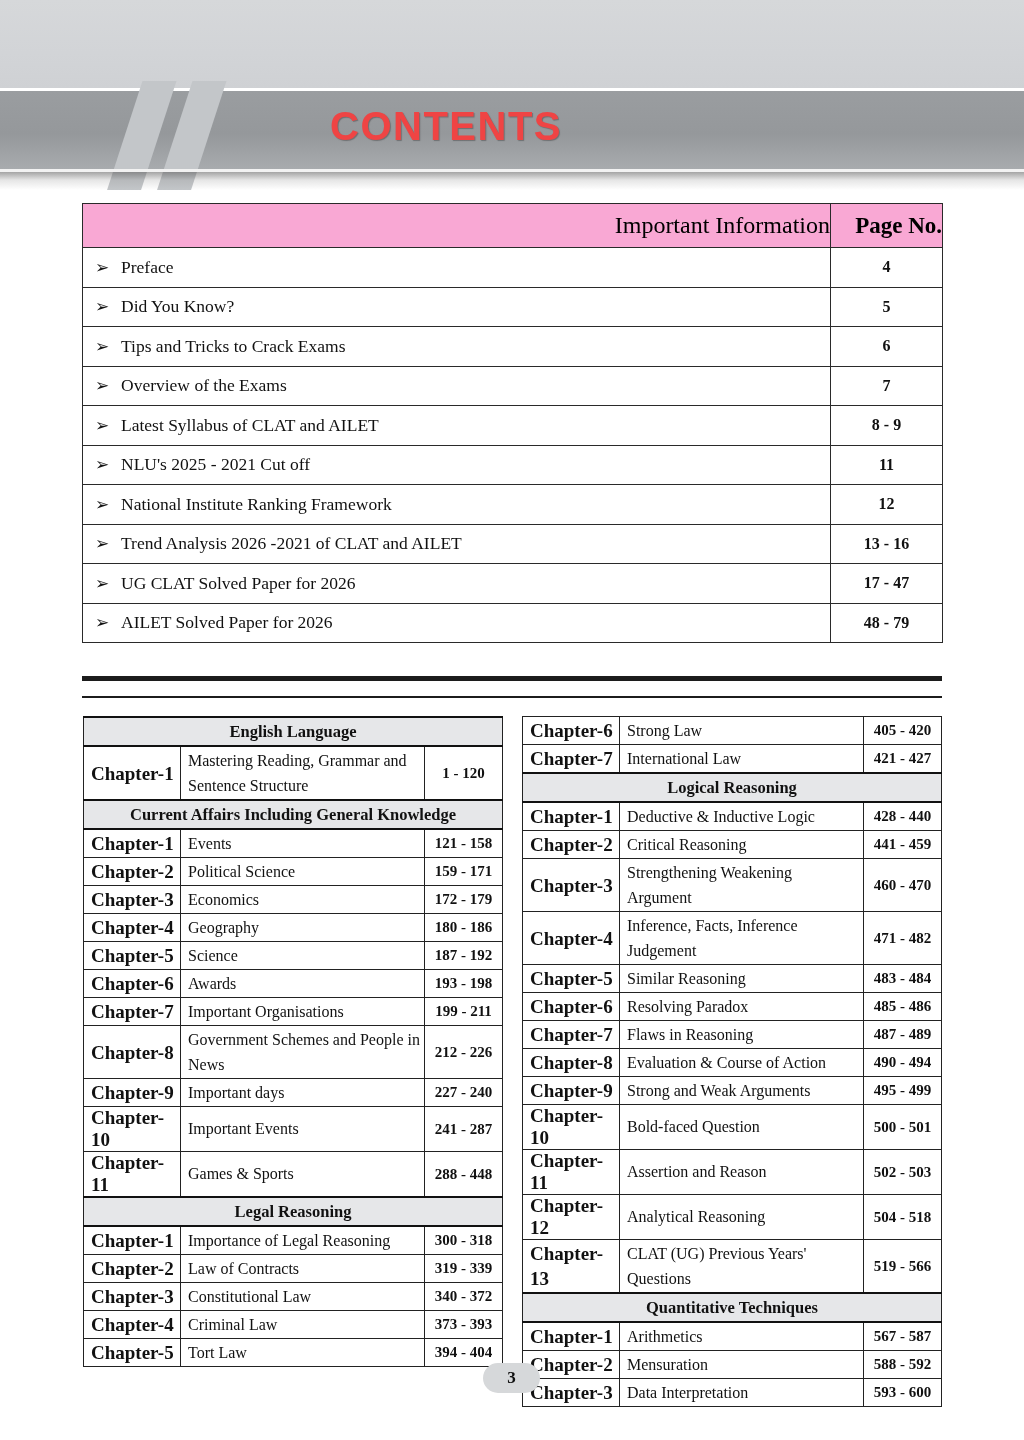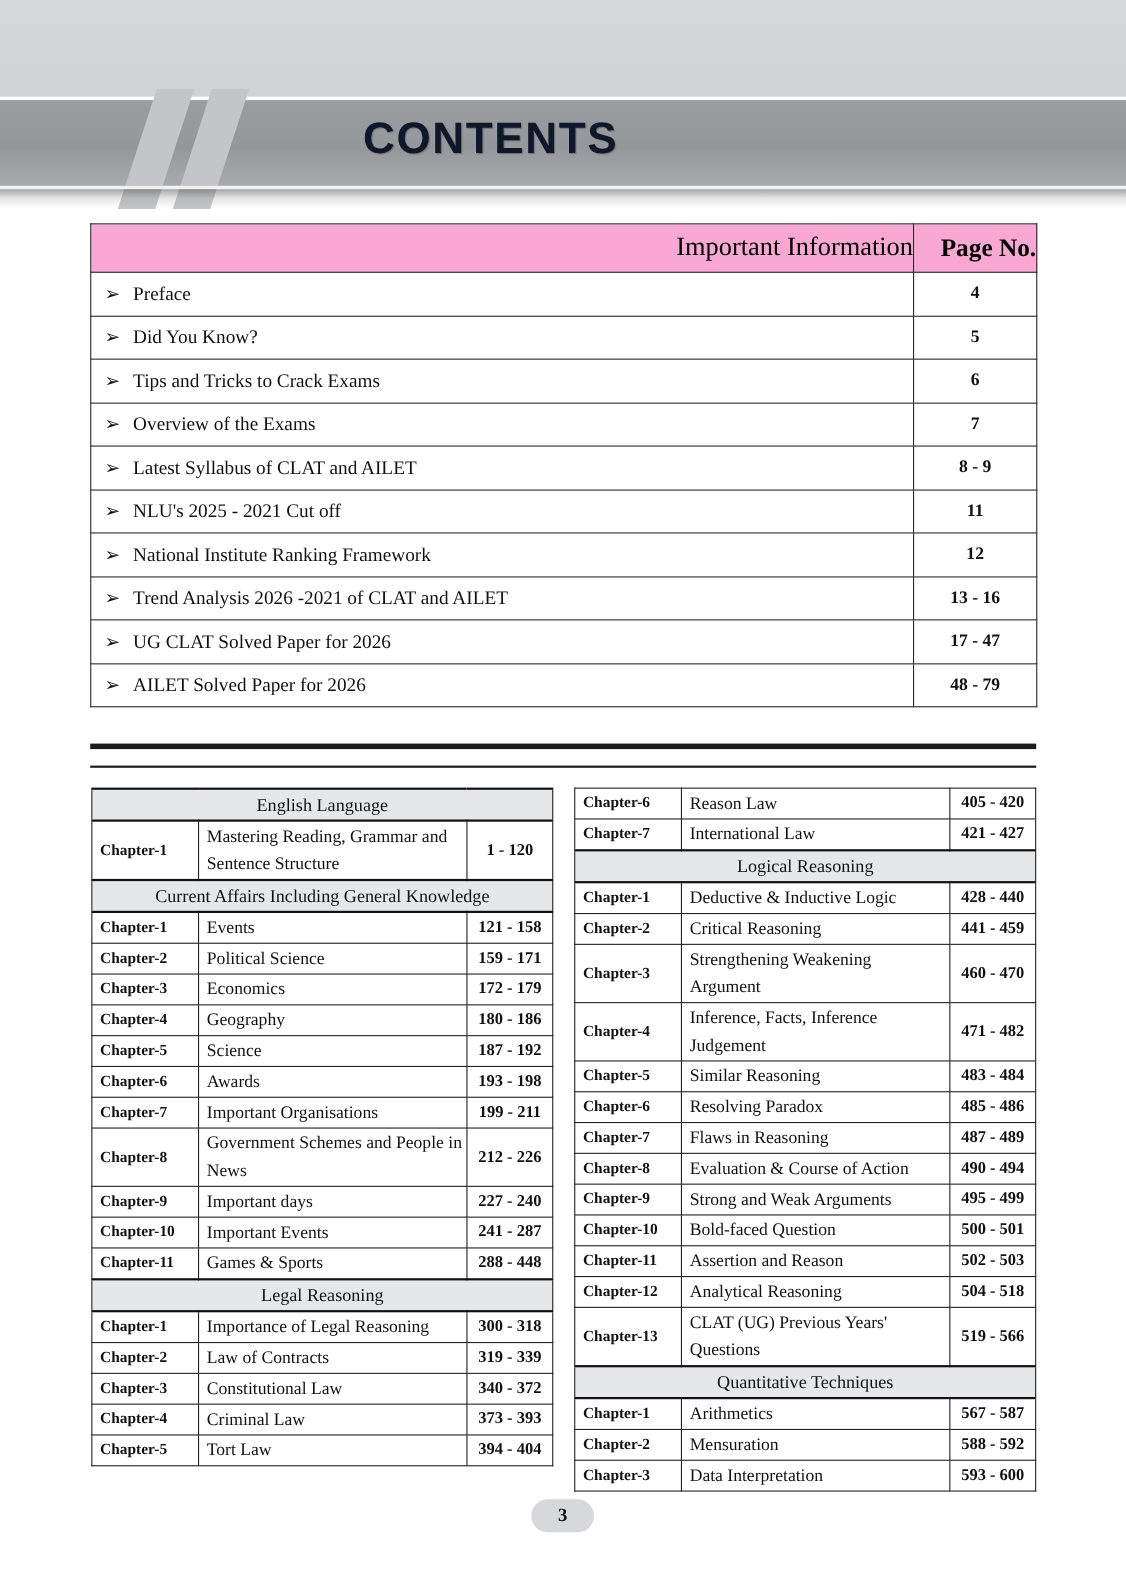--- a/index.html
+++ b/index.html
@@ -70,21 +70,21 @@
   .slash.s2 { left: 160px; }
   #contents-title {
     position: absolute;
     left: 0; top: 104px;
     width: 892px;
     text-align: center;
     font-family: "Liberation Sans", "DejaVu Sans", sans-serif;
     font-weight: bold;
     font-size: 40px;
     letter-spacing: 1.5px;
-    color: #0f172a;
+    color: #ef4444;
     text-shadow: 1px 1px 1px rgba(60,60,60,0.45);
   }
 
   
   #info-table {
     position: absolute;
     left: 82px; top: 203px;
     width: 860px;
     border-collapse: collapse;
     table-layout: fixed;
@@ -146,30 +146,30 @@
 
   .ch-table td {
     border: 1.4px solid #222;
     padding: 0;
     vertical-align: middle;
     color: #111;
   }
   .ch-table td.sec {
     background: #e6e7e9;
     text-align: center;
-    font-weight: normal;
+    font-weight: bold;
     font-size: 16.5px;
     height: 27px;
     border-top: 2.4px solid #111;
     border-bottom: 2.4px solid #111;
   }
   .ch-table td.cnum {
     width: 97px;
     font-weight: bold;
-    font-size: 14px;
+    font-size: 19px;
     padding-left: 7px;
   }
   .ch-table td.ctitle {
     font-size: 16px;
     padding-left: 7px;
     padding-right: 4px;
   }
   .ch-table td.cpage {
     width: 78px;
     text-align: center;
@@ -370,21 +370,21 @@
 
 <table class="ch-table" id="right-table">
   <colgroup>
       <col style="width:97px">
       <col>
       <col style="width:78px">
     </colgroup>
   <tbody id="right-tbody">
       <tr class="r1">
         <td class="cnum">Chapter-6</td>
-        <td class="ctitle">Reason Law</td>
+        <td class="ctitle">Strong Law</td>
         <td class="cpage">405 - 420</td>
       </tr>
       <tr class="r1">
         <td class="cnum">Chapter-7</td>
         <td class="ctitle">International Law</td>
         <td class="cpage">421 - 427</td>
       </tr>
       <tr>
         <td class="sec" colspan="3">Logical Reasoning</td>
       </tr>

